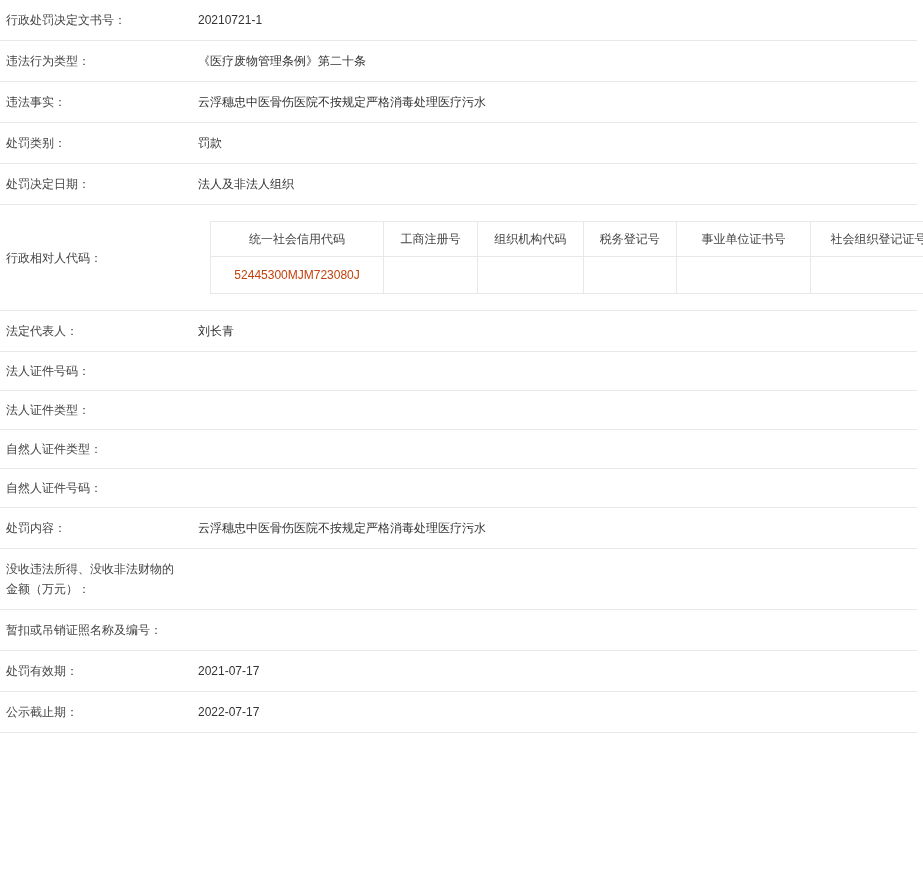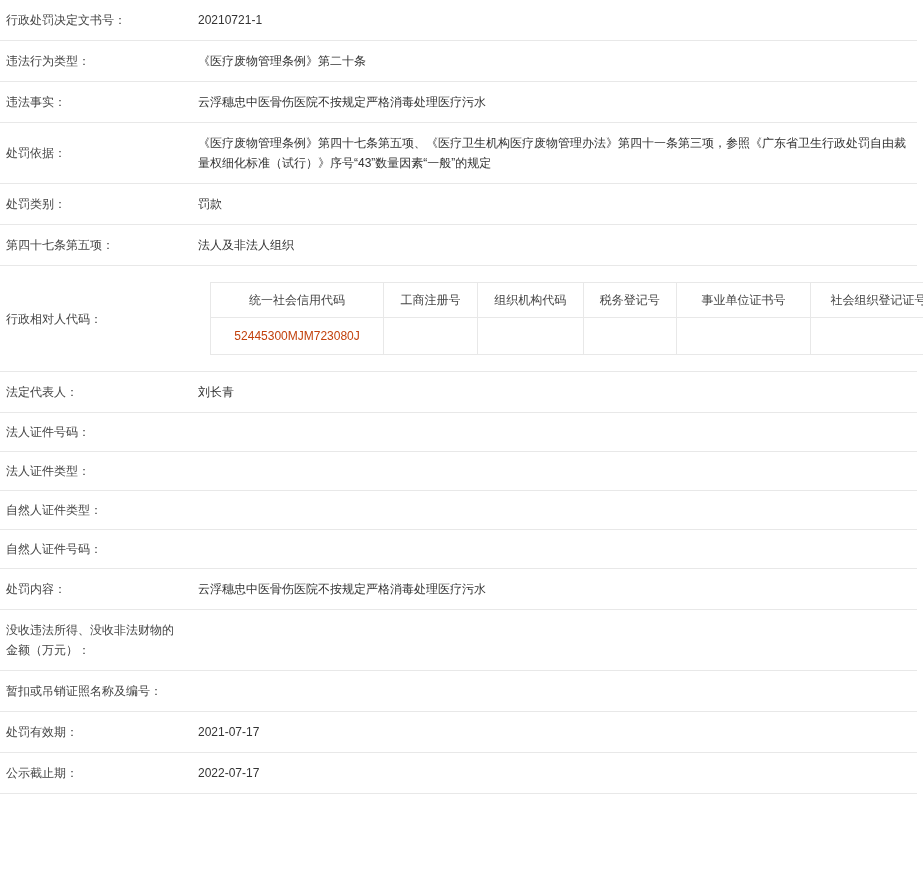--- a/index.html
+++ b/index.html
@@ -85,29 +85,25 @@
     </tr>
     <tr>
       <td class="label">违法行为类型：</td>
       <td class="value">《医疗废物管理条例》第二十条</td>
     </tr>
     <tr>
       <td class="label">违法事实：</td>
       <td class="value">云浮穗忠中医骨伤医院不按规定严格消毒处理医疗污水</td>
     </tr>
     <tr>
-      <td class="label">处罚依据：</td>
-      <td class="value value-multiline">《医疗废物管理条例》第四十七条第五项、《医疗卫生机构医疗废物管理办法》第四十一条第三项，参照《广东省卫生行政处罚自由裁量权细化标准（试行）》序号“43”数量因素“一般”的规定</td>
-    </tr>
-    <tr>
       <td class="label">处罚类别：</td>
       <td class="value">罚款</td>
     </tr>
     <tr>
-      <td class="label">第四十七条第五项：</td>
+      <td class="label">处罚决定日期：</td>
       <td class="value">法人及非法人组织</td>
     </tr>
     <tr>
       <td class="label">行政相对人代码：</td>
       <td class="value">
         <div class="codes-wrap">
           <table class="code-table">
             <tbody>
               <tr class="head">
                 <td class="first-col">统一社会信用代码</td>

